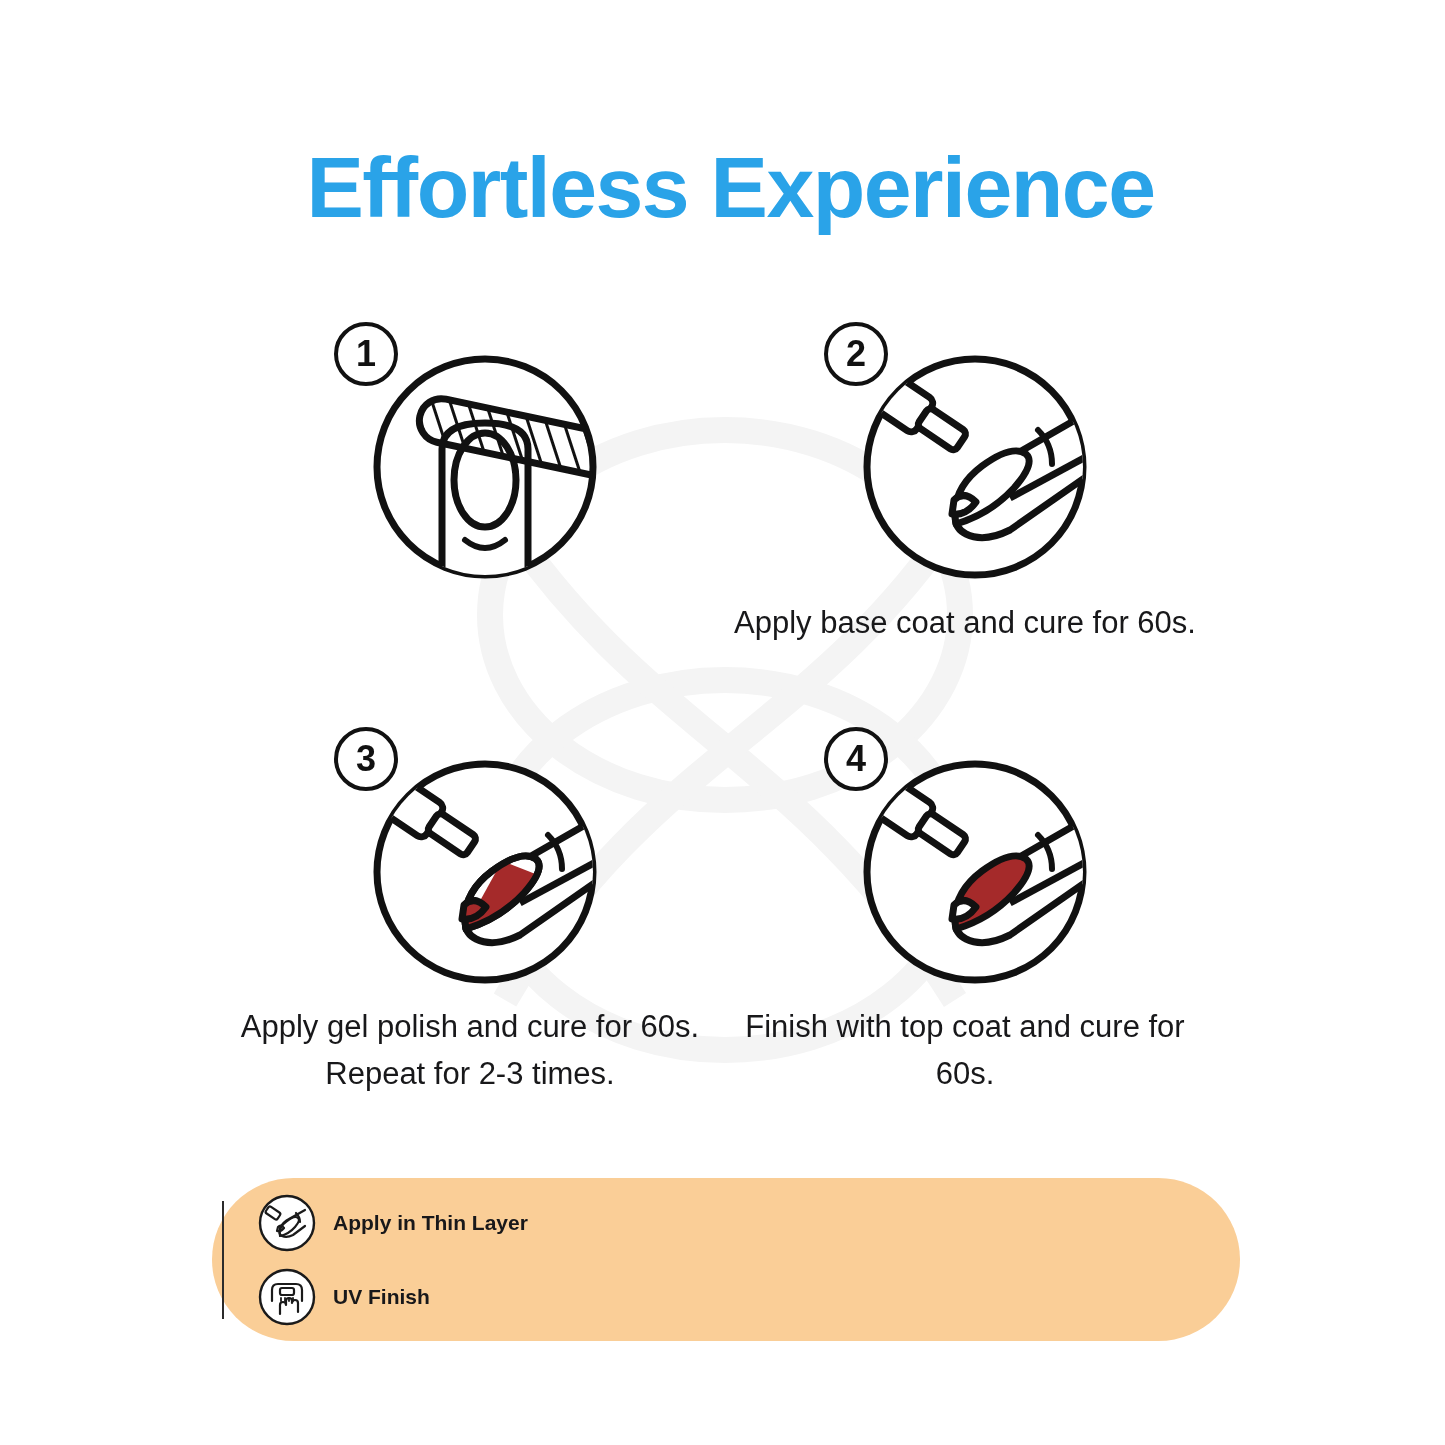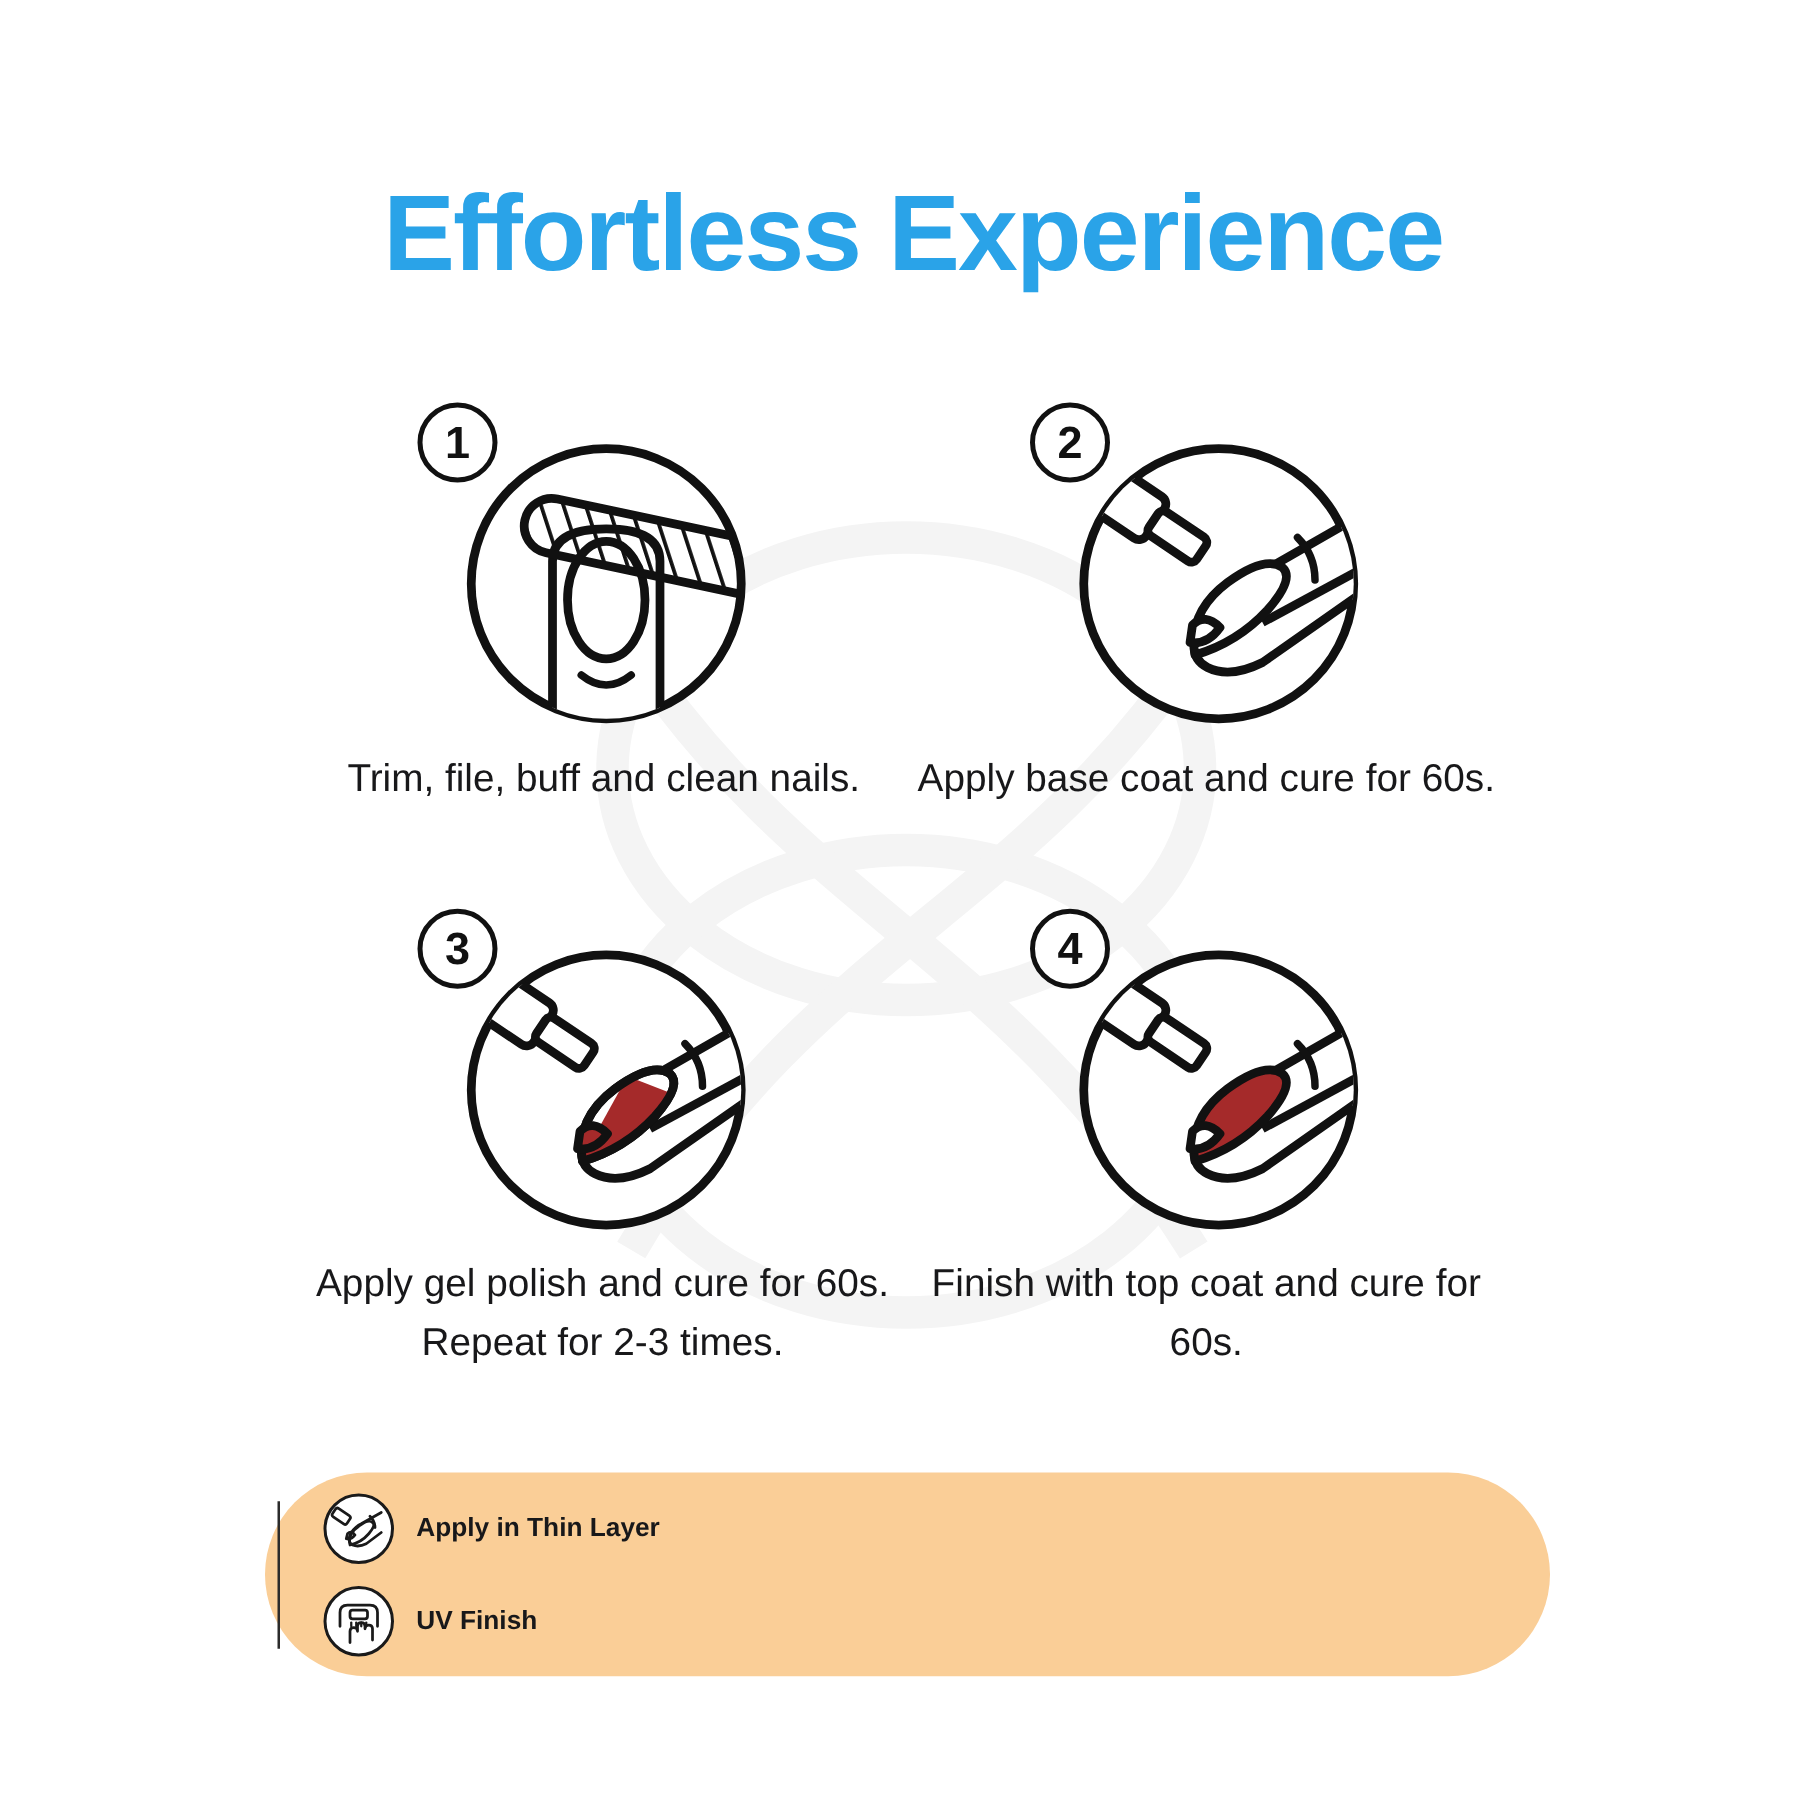--- a/index.html
+++ b/index.html
@@ -180,21 +180,20 @@
 
           <path d="M95 188 q20 16 40 0" fill="none" stroke="#111" stroke-width="6" stroke-linecap="round"></path>
 
           <g transform="rotate(12 115 80)">
             <rect x="48" y="56" width="210" height="44" rx="22" fill="url(#hatch)" stroke="#111" stroke-width="7"></rect>
           </g>
         </g>
       </svg>
     </div>
   </div>
-  <div class="caption" style="left:248px; top:600px;">Trim, file, buff and clean nails.</div>
 
   <div class="step" style="left:820px; top:322px;">
     <div class="step-figure">
       <div class="badge">2</div>
       <svg class="art" viewBox="0 0 230 230">
         <defs>
             <clipPath id="c2">
               <circle cx="115" cy="115" r="108"></circle>
             </clipPath>
           </defs>
@@ -245,21 +244,21 @@
           <path d="M96 172 q-6 -34 26 -58 q30 -22 44 -12 q10 9 -12 34 q-24 26 -58 36 z" fill="none" stroke="#111" stroke-width="7" stroke-linejoin="round"></path>
           <g transform="rotate(34 62 62)">
             <rect x="-18" y="44" width="84" height="40" rx="7" fill="#fff" stroke="#111" stroke-width="7"></rect>
             <rect x="64" y="52" width="46" height="23" rx="5" fill="#fff" stroke="#111" stroke-width="7"></rect>
           </g>
           <path d="M94 148 q10 -10 22 2 q-10 14 -24 12 z" fill="#A52A2A" stroke="#111" stroke-width="7" stroke-linejoin="round"></path>
         </g>
       </svg>
     </div>
   </div>
-  <div class="caption" style="left:235px; top:1004px;margin-left:12px;">Apply gel polish and cure for 60s. Repeat for 2-3 times.</div>
+  <div class="caption" style="left:235px; top:1004px;">Apply gel polish and cure for 60s. Repeat for 2-3 times.</div>
 
   <div class="step" style="left:820px; top:727px;">
     <div class="step-figure">
       <div class="badge">4</div>
       <svg class="art" viewBox="0 0 230 230">
         <defs>
             <clipPath id="c4">
               <circle cx="115" cy="115" r="108"></circle>
             </clipPath>
           </defs>

